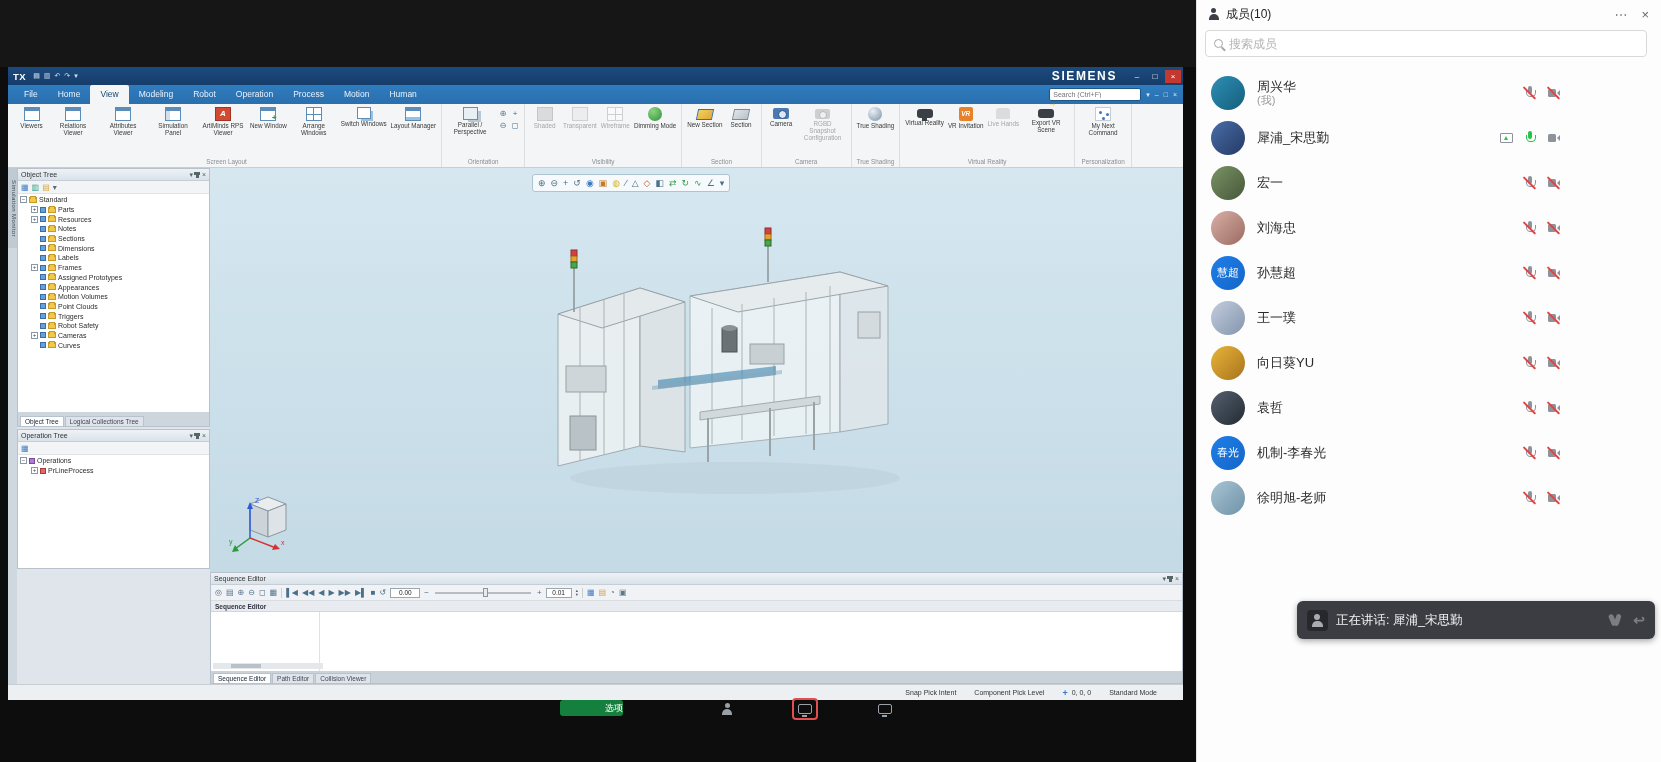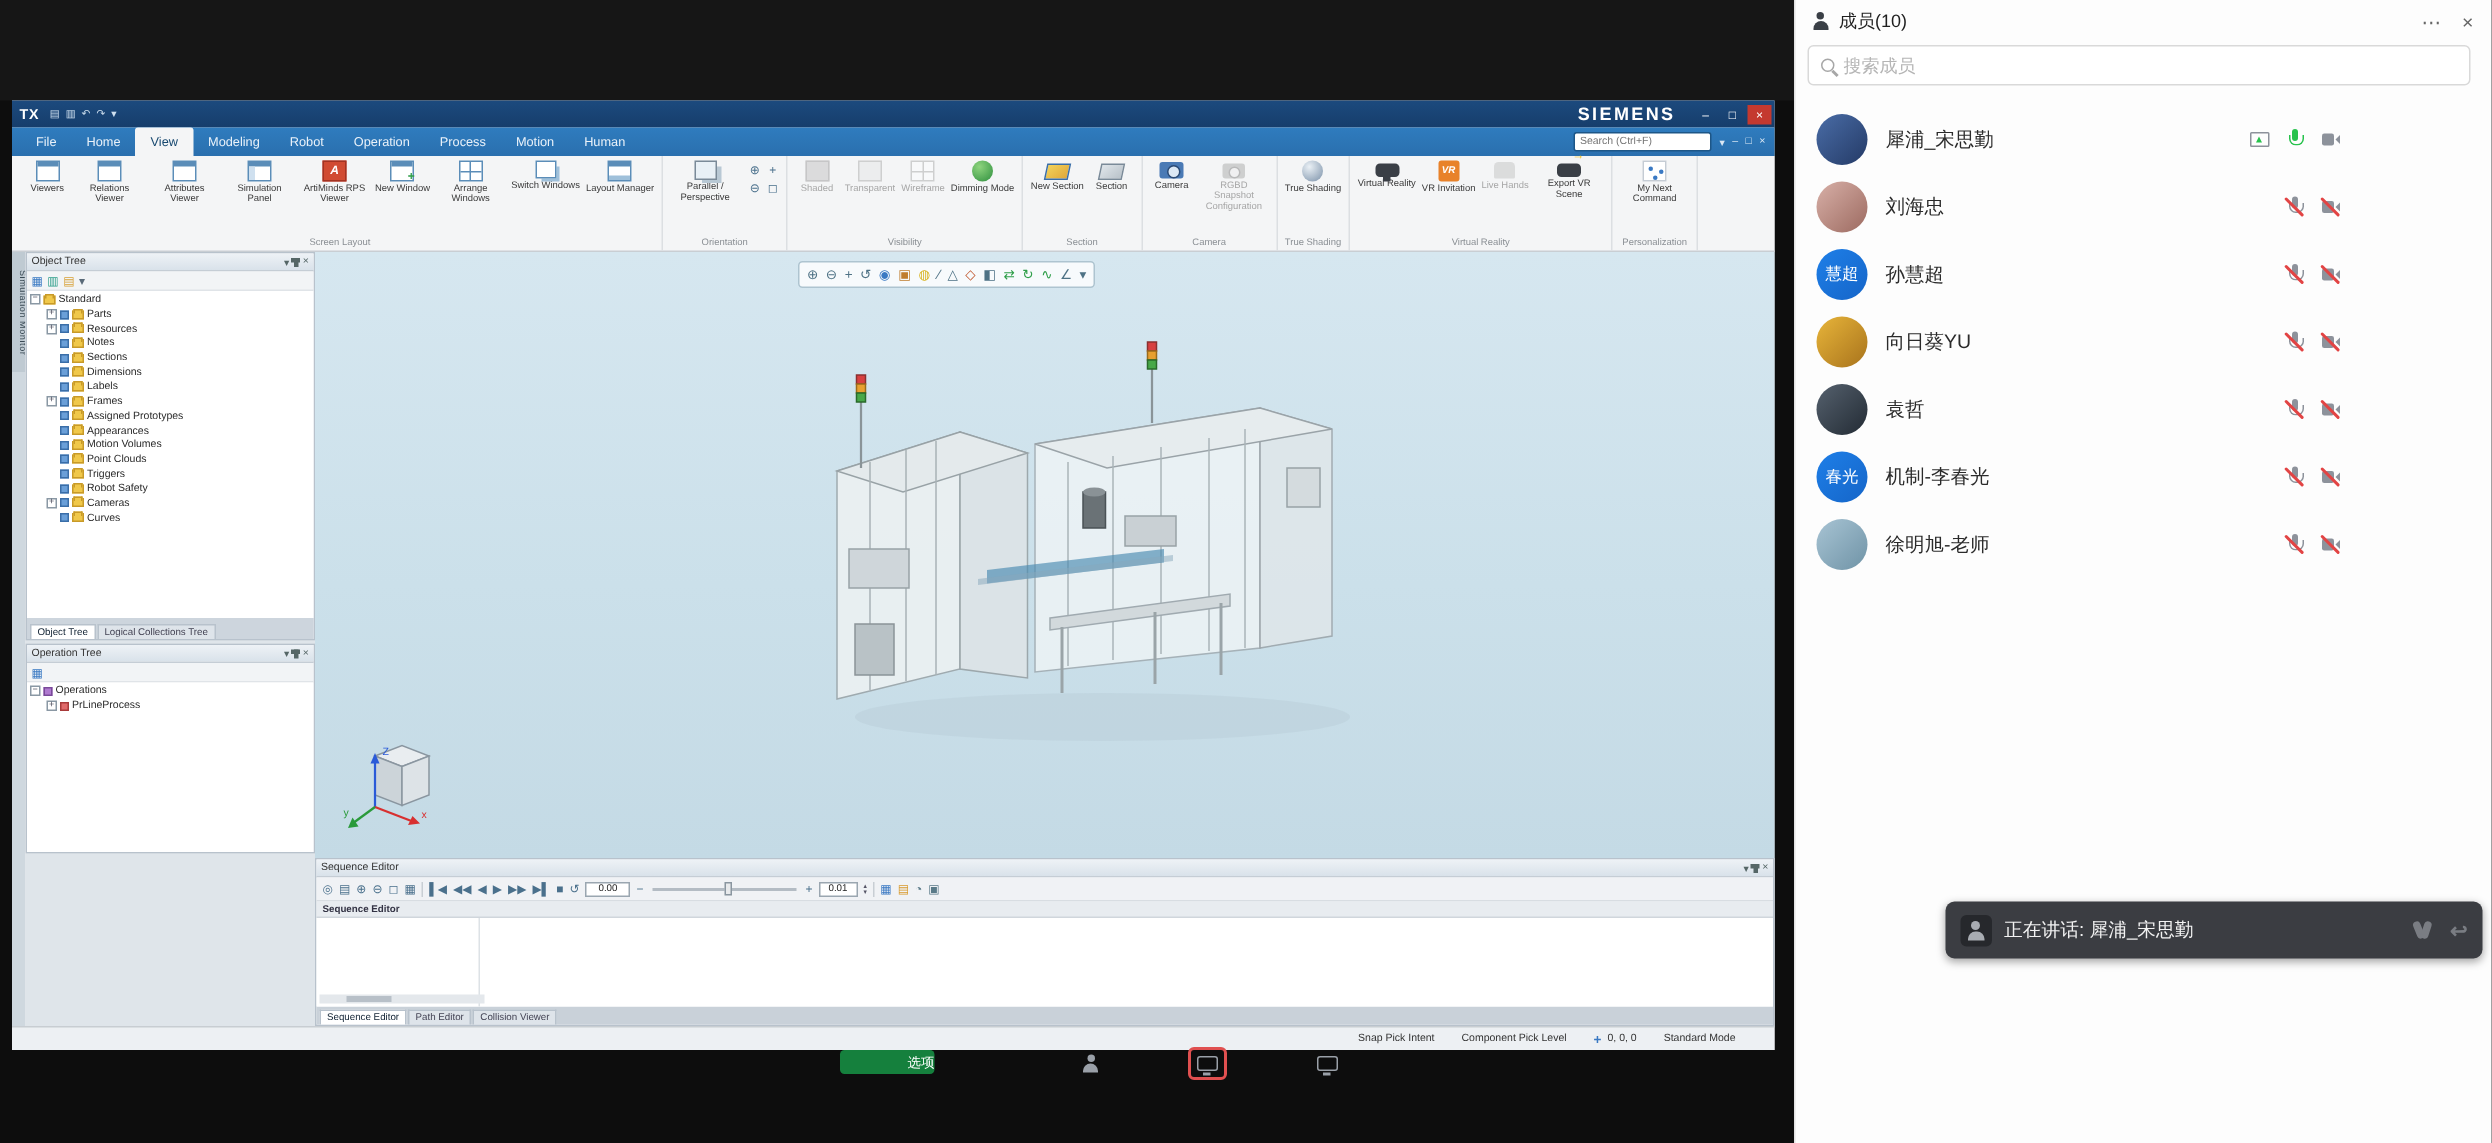--- a/index.html
+++ b/index.html
@@ -673,54 +673,103 @@
       <span>⋯</span>
       <span>×</span>
     </span>
   </div>
   <div class="mp-search">
     <span class="mag"></span>
     <input placeholder="搜索成员" style="">
   </div>
   <div class="member-list" id="member-list">
       <div class="member-row">
+        <div class="avatar" style="background: linear-gradient(135deg, rgb(46, 143, 181), rgb(21, 94, 125));"></div>
+        <div class="member-info">
+          <span class="member-name">周兴华</span>
+          <span class="member-subtitle">(我)</span>
+        </div>
+        <div class="member-icons">
+          <span class="iconwrap state-off">
+            <i class="mic"></i>
+            <i class="slash"></i>
+          </span>
+          <span class="iconwrap state-off">
+            <i class="cam"></i>
+            <i class="slash"></i>
+          </span>
+        </div>
+      </div>
+      <div class="member-row">
         <div class="avatar" style="background: linear-gradient(135deg, rgb(74, 109, 167), rgb(36, 58, 102));"></div>
         <div class="member-info">
           <span class="member-name">犀浦_宋思勤</span>
         </div>
         <div class="member-icons">
           <span class="share-ic"></span>
           <span class="iconwrap state-on">
             <i class="mic"></i>
           </span>
           <span class="iconwrap state-on">
             <i class="cam"></i>
           </span>
         </div>
       </div>
       <div class="member-row">
+        <div class="avatar" style="background: linear-gradient(135deg, rgb(122, 148, 100), rgb(70, 87, 58));"></div>
+        <div class="member-info">
+          <span class="member-name">宏一</span>
+        </div>
+        <div class="member-icons">
+          <span class="iconwrap state-off">
+            <i class="mic"></i>
+            <i class="slash"></i>
+          </span>
+          <span class="iconwrap state-off">
+            <i class="cam"></i>
+            <i class="slash"></i>
+          </span>
+        </div>
+      </div>
+      <div class="member-row">
         <div class="avatar" style="background: linear-gradient(135deg, rgb(216, 176, 168), rgb(156, 106, 96));"></div>
         <div class="member-info">
           <span class="member-name">刘海忠</span>
         </div>
         <div class="member-icons">
           <span class="iconwrap state-off">
             <i class="mic"></i>
             <i class="slash"></i>
           </span>
           <span class="iconwrap state-off">
             <i class="cam"></i>
             <i class="slash"></i>
           </span>
         </div>
       </div>
       <div class="member-row">
         <div class="avatar" style="background: linear-gradient(135deg, rgb(30, 127, 232), rgb(21, 101, 200));">慧超</div>
         <div class="member-info">
           <span class="member-name">孙慧超</span>
+        </div>
+        <div class="member-icons">
+          <span class="iconwrap state-off">
+            <i class="mic"></i>
+            <i class="slash"></i>
+          </span>
+          <span class="iconwrap state-off">
+            <i class="cam"></i>
+            <i class="slash"></i>
+          </span>
+        </div>
+      </div>
+      <div class="member-row">
+        <div class="avatar" style="background: linear-gradient(135deg, rgb(195, 206, 222), rgb(132, 148, 173));"></div>
+        <div class="member-info">
+          <span class="member-name">王一璞</span>
         </div>
         <div class="member-icons">
           <span class="iconwrap state-off">
             <i class="mic"></i>
             <i class="slash"></i>
           </span>
           <span class="iconwrap state-off">
             <i class="cam"></i>
             <i class="slash"></i>
           </span>

